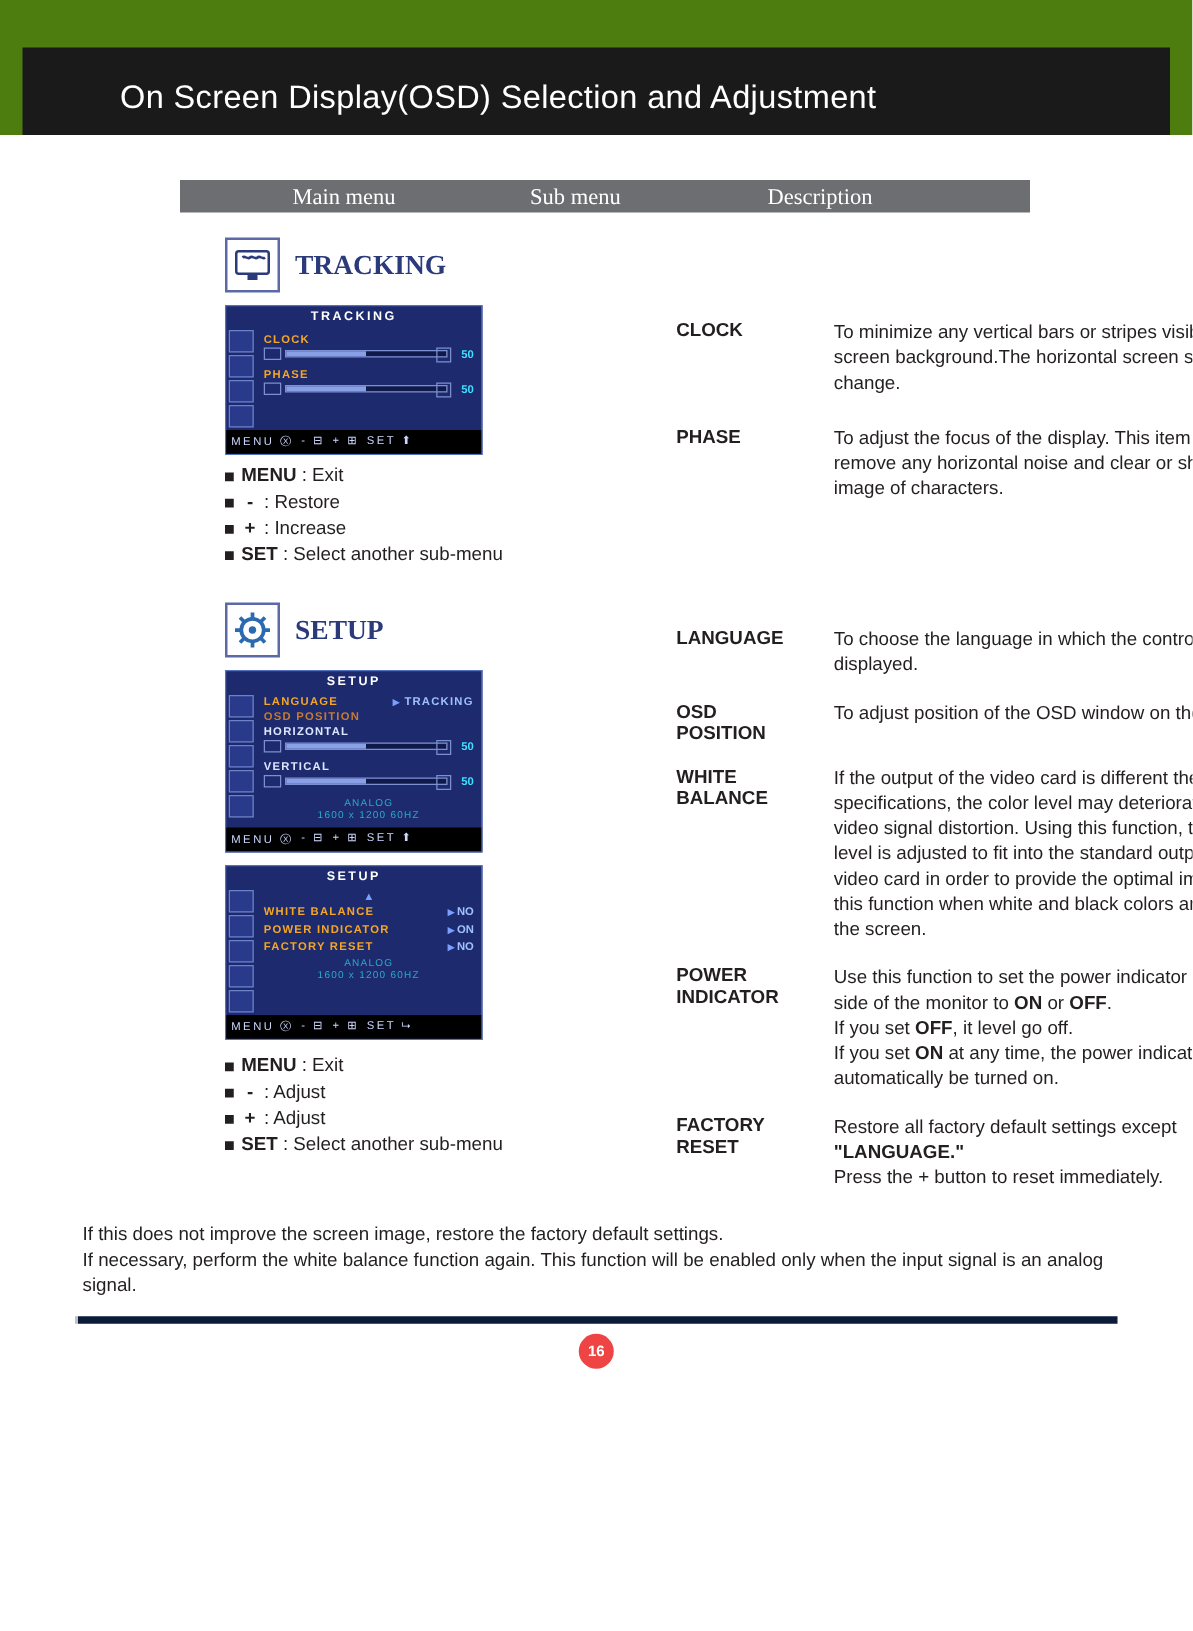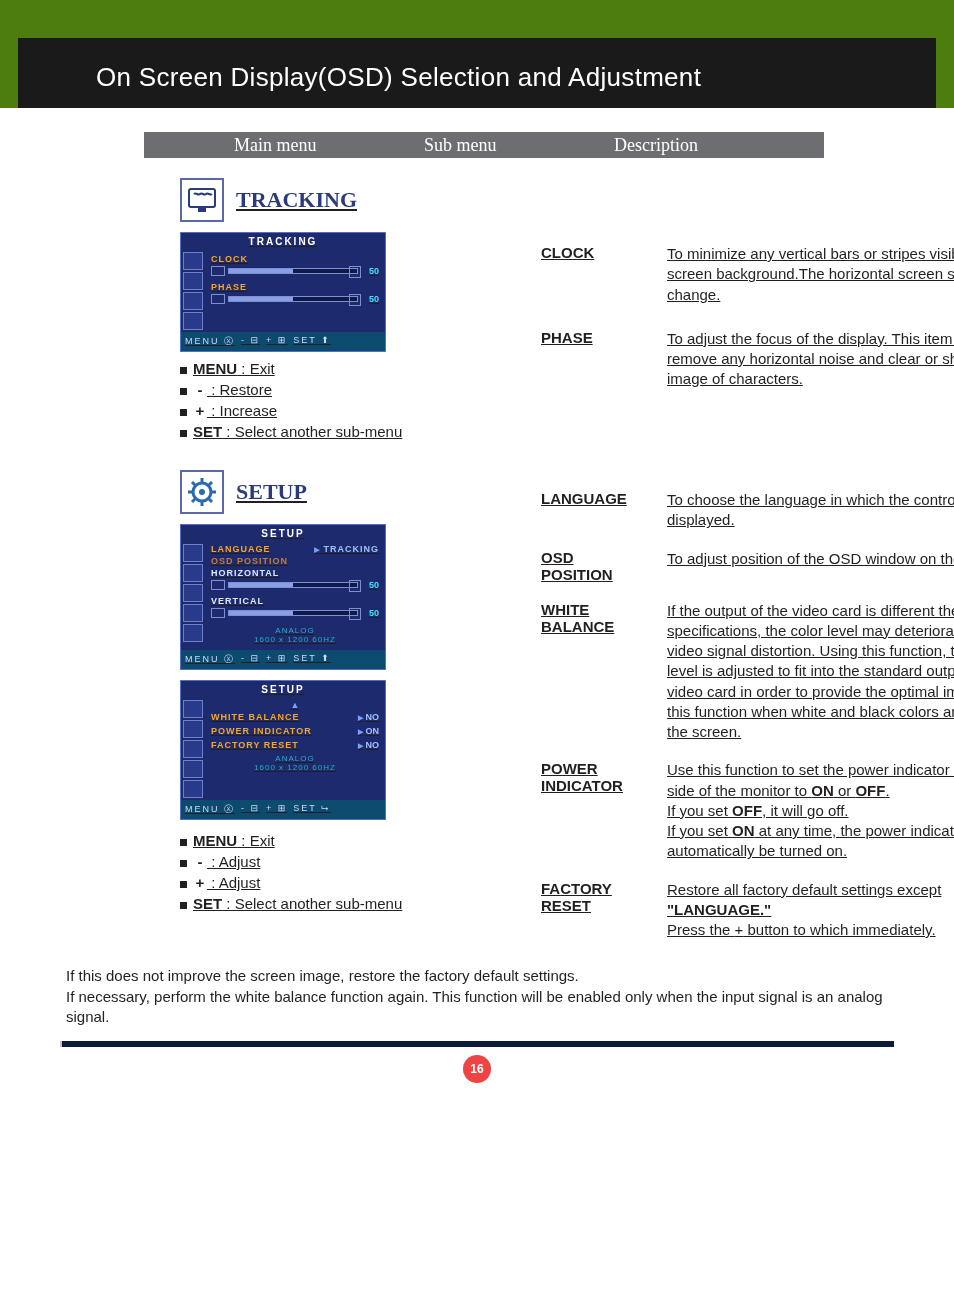--- a/index.html
+++ b/index.html
@@ -1,20 +1,20 @@
 <!DOCTYPE html>
 <html><head>
 <meta charset="utf-8">
 <style>
   * { box-sizing: border-box; }
   body { margin: 0; font-family: Arial, Helvetica, sans-serif; background: #fff; color: #231f20; width: 954px; }
   .topbar { background: #4d7c0f; height: 108px; position: relative; }
   .topbar-inner { position: absolute; left: 18px; right: 18px; top: 38px; height: 70px; background: #1a1a1a; }
   .page-title { color: #fff; font-size: 26px; font-weight: 400; position: absolute; left: 96px; top: 62px; letter-spacing: .3px; }
-  .content { padding: 24px 60px 0 60px; text-decoration: underline; }
+  .content { padding: 36px 60px 0 60px; }
   .colheader { background: #6d6e71; height: 26px; position: relative; font-family: Georgia, 'Times New Roman', serif; font-size: 18px; color: #fff; line-height: 26px; margin-bottom: 20px; margin-left: 84px; width: 680px; }
   .colheader span { position: absolute; }
   .ch-main { left: 90px; }
   .ch-sub  { left: 280px; }
   .ch-desc { left: 470px; }
 
   .row { display: grid; grid-template-columns: 360px 120px 380px; column-gap: 1px; margin-left: 120px; }
   .row.toprow { align-items: flex-start; }
 
   .section-head { display: flex; align-items: center; gap: 12px; margin-bottom: 10px; }
@@ -28,21 +28,21 @@
   .osd .sidebar { float:left; width: 24px; }
   .osd .sidebar .ic { width:20px; height:18px; margin: 2px; border:1px solid #6b82c8; background:#2a3a8a; }
   .osd .body { margin-left: 28px; padding: 2px 6px 4px 2px; }
   .osd .lbl { color:#f5a623; font-weight:bold; font-size:9px; letter-spacing:1px; margin-top:2px; }
   .osd .sliderline { display:flex; align-items:center; gap:3px; margin:2px 0 6px 0; }
   .osd .thumb { width:14px;height:10px;border:1px solid #7c90d0; display:inline-block;}
   .osd .bar { flex:1; height:6px; border:1px solid #7c90d0; background: linear-gradient(to right,#8aa0e6 50%, #0f1a4a 50%); position:relative; }
   .osd .bar::after{content:""; position:absolute; right:-4px; top:-3px; width:10px;height:10px; border:1px solid #7c90d0;}
   .osd .val { color:#3fe0ff; font-weight:bold; min-width:18px; text-align:right; }
   .osd .analog { color:#2aa9c9; text-align:center; font-size:8px; letter-spacing:1px; padding:2px 0; }
-  .osd .footer { clear:both; background:#0c4a6e; color:#cdd8ff; font-size:9px; letter-spacing:2px; padding:3px 4px; display:flex; gap:6px; }
+  .osd .footer { clear:both; background:#000000; color:#cdd8ff; font-size:9px; letter-spacing:2px; padding:3px 4px; display:flex; gap:6px; }
   .osd .footer span{ white-space:nowrap; }
   .osd .kv { display:flex; justify-content:space-between; padding:2px 0; font-weight:bold; }
   .osd .kv .k { color:#f5a623; letter-spacing:1px;}
   .osd .kv .v { color:#9fc0ff; }
   .osd .kv .v::before { content:"▶"; font-size:7px; color:#7aa0ff; margin-right:2px;}
   .osd .osdpos { color:#c77b2e; font-weight:bold; letter-spacing:1px; font-size:9px; margin-top:2px;}
   .osd .lbl2 { color:#dde6ff; font-weight:bold; letter-spacing:1px; font-size:9px; margin-top:2px;}
   .osd .langline { display:flex; justify-content:space-between; font-weight:bold;}
   .osd .langline .k{color:#f5a623; letter-spacing:1px;}
   .osd .langline .v{color:#9fc0ff; letter-spacing:1px;}
@@ -255,29 +255,29 @@
         <div class="desc">To adjust position of the OSD window on the screen.</div>
 
         <div class="sub-label" style="white-space:pre-line"><span>WHITE
 BALANCE</span></div>
         <div class="desc">If the output of the video card is different the required specifications, the color level may deteriorate due to video signal distortion. Using this function, the signal level is adjusted to fit into the standard output level of the video card in order to provide the optimal image. Activate this function when white and black colors are present in the screen.</div>
 
         <div class="sub-label" style="white-space:pre-line"><span>POWER
 INDICATOR</span></div>
         <div class="desc">
           <span>Use this function to set the power indicator on the front side of the monitor to </span><b>ON</b><span> or </span><b>OFF</b><span>.</span><br>
-          <span>If you set </span><b>OFF</b><span>, it will go off.</span><br>
+          <span>If you set </span><b>OFF</b><span>, it level go off.</span><br>
           <span>If you set </span><b>ON</b><span> at any time, the power indicator will automatically be turned on.</span>
         </div>
 
         <div class="sub-label" style="white-space:pre-line"><span>FACTORY
 RESET</span></div>
         <div class="desc">
           <span>Restore all factory default settings except </span><b>"LANGUAGE."</b><br>
-          <span>Press the </span><span class="sym">+</span><span>  button to which immediately.</span>
+          <span>Press the </span><span class="sym">+</span><span>  button to reset immediately.</span>
         </div>
       </div>
     </div>
   </div>
 
 </div>
 
 <div class="note">
   <div>If this does not improve the screen image, restore the factory default settings.</div>
   <div>If necessary, perform the white balance function again. This function will be enabled only when the input signal is an analog signal.</div>

